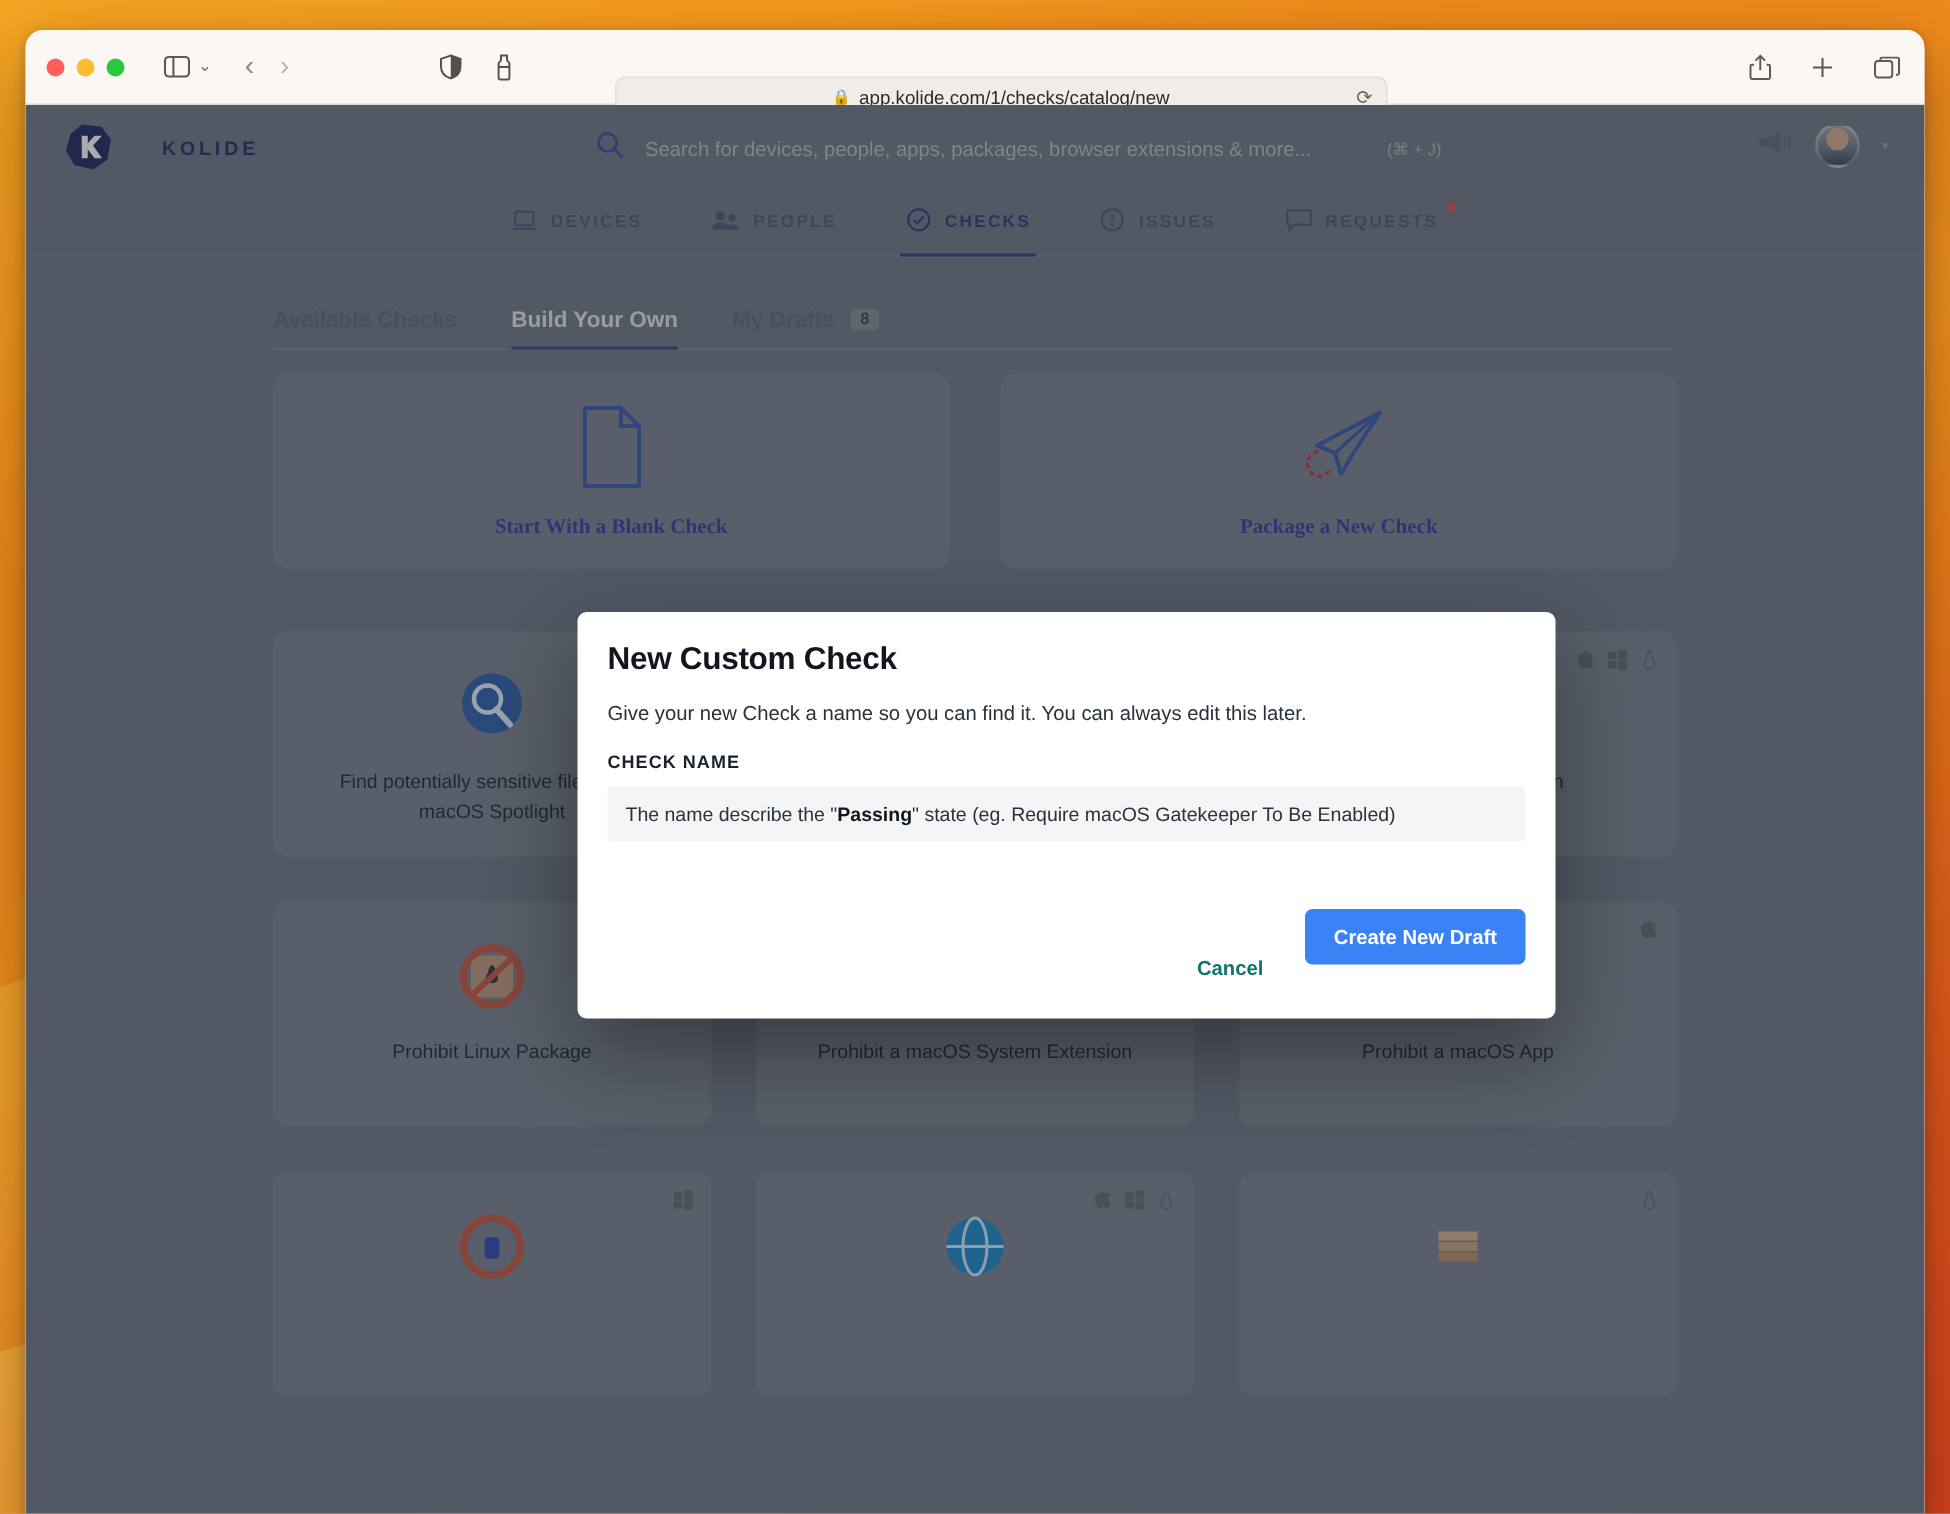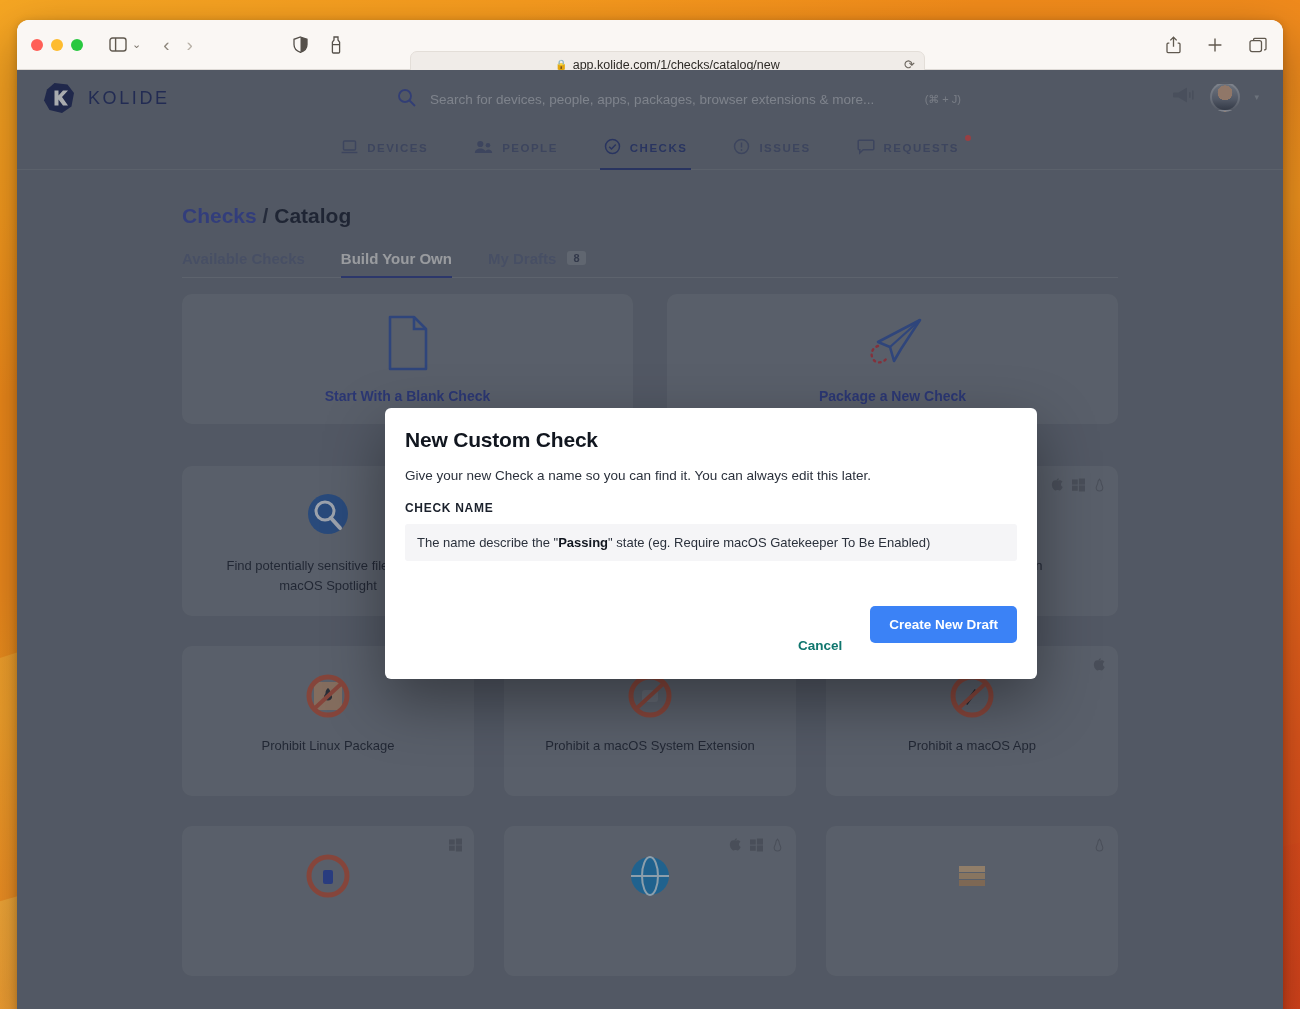--- a/index.html
+++ b/index.html
@@ -76,22 +76,22 @@
               display: flex; align-items: center; gap: 26px; }
 
   
   .page { position: relative; height: 950px; background: #6f7682; overflow: hidden; }
   .dim-overlay { position: absolute; inset: 0; background: rgba(40,44,54,.40); z-index: 40; }
 
   .app-header { position: relative; z-index: 5; }
   .hdr-top { height: 56px; display: flex; align-items: center; padding: 0 24px;
              position: relative; }
   .brand { display: flex; align-items: center; gap: 11px; }
-  .brand-name { color: #1f2b66; font-size: 18px; letter-spacing: 2.6px;
-                font-weight: 400; }
+  .brand-name { color: #1f2b66; font-size: 13px; letter-spacing: 2.6px;
+                font-weight: 700; margin-left: 20px; }
   .search {
     position: absolute; left: 364px; top: 12px; width: 596px; height: 34px;
     display: flex; align-items: center; gap: 14px; padding: 0 16px;
   }
   .search-ph { color: #b8bcc5; font-size: 13.5px; flex: 1; }
   .search-kbd { color: #aeb2bb; font-size: 11px; }
 
   .hdr-right { position: absolute; right: 24px; top: 12px;
                display: flex; align-items: center; gap: 14px; }
   .avatar {
@@ -130,21 +130,21 @@
   .tabs { display: flex; gap: 36px; border-bottom: 1px solid rgba(255,255,255,.13); }
   .tab { font-size: 15px; font-weight: 700; color: #5d6683; padding-bottom: 10px;
          position: relative; }
   .tab.active { color: #e5e5e5; }
   .tab.active::after { content: ""; position: absolute; left: 0; right: 0; bottom: -1px;
                        height: 2.5px; background: #2f3f8e; }
   .tab .badge { display: inline-block; background: rgba(255,255,255,.16);
                 border-radius: 3px; padding: 1px 6px; font-size: 11px;
                 margin-left: 7px; color: #3a4158; vertical-align: 2px; }
 
-  .top-cards { display: grid; grid-template-columns: 1fr 1fr; gap: 34px; margin-top: 16px; }
+  .top-cards { display: grid; grid-template-columns: 1fr 1fr; gap: 34px; margin-top: 16px; font-family: Liberation Serif, serif; }
   .top-card {
     background: rgba(255,255,255,.085); border-radius: 10px;
     height: 130px; display: flex; flex-direction: column;
     align-items: center; justify-content: center; gap: 12px;
   }
   .top-card-label { color: #2e3e9b; font-size: 14px; font-weight: 700; }
 
   .grid { display: grid; grid-template-columns: repeat(3, 1fr); gap: 30px; margin-top: 42px; }
   .card {
     background: rgba(255,255,255,.085); border-radius: 10px;
@@ -351,25 +351,20 @@
             </svg>
           </span>
           <span>REQUESTS</span>
           <span class="req-dot"></span>
         </div>
       </div>
     </div>
 
     <div class="content">
       <div class="inner">
-        <div class="crumb">
-          <span class="c1">Checks</span>
-          <span class="sep">/</span>
-          <span class="c2">Catalog</span>
-        </div>
 
         <div class="tabs">
           <div class="tab">
             <span>Available Checks</span>
           </div>
           <div class="tab active">
             <span>Build Your Own</span>
           </div>
           <div class="tab">
             <span>My Drafts</span>

